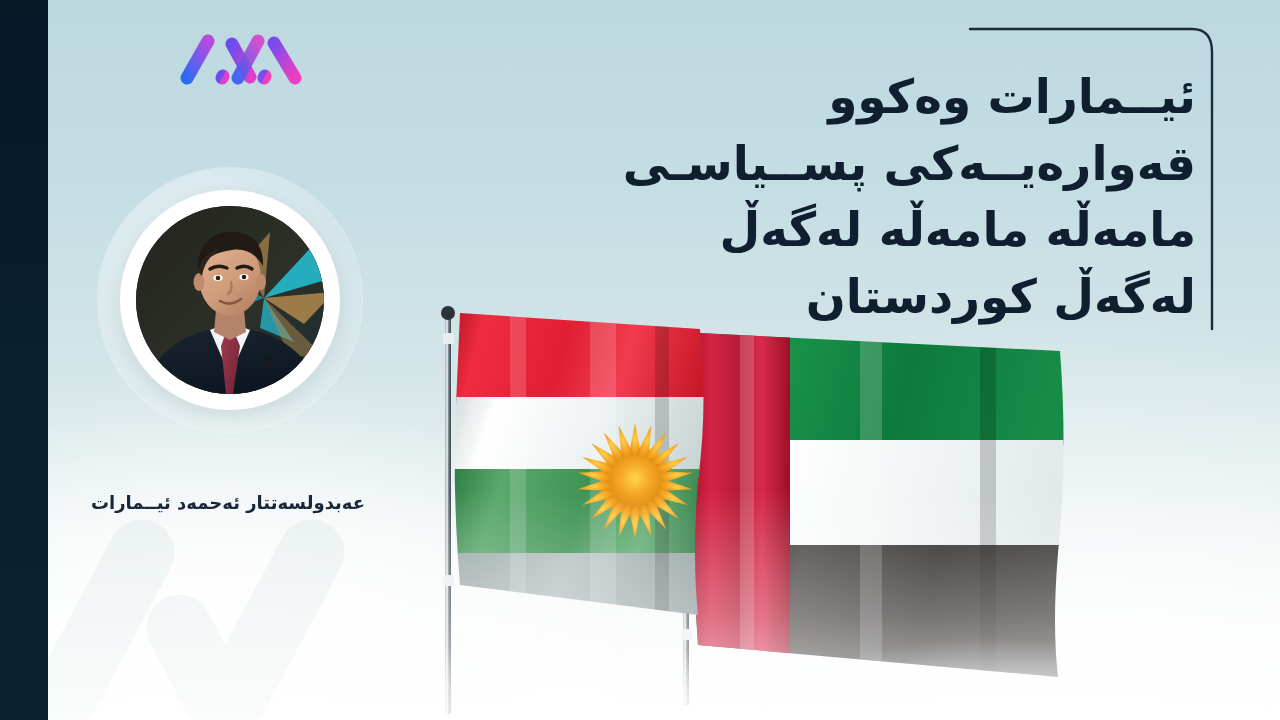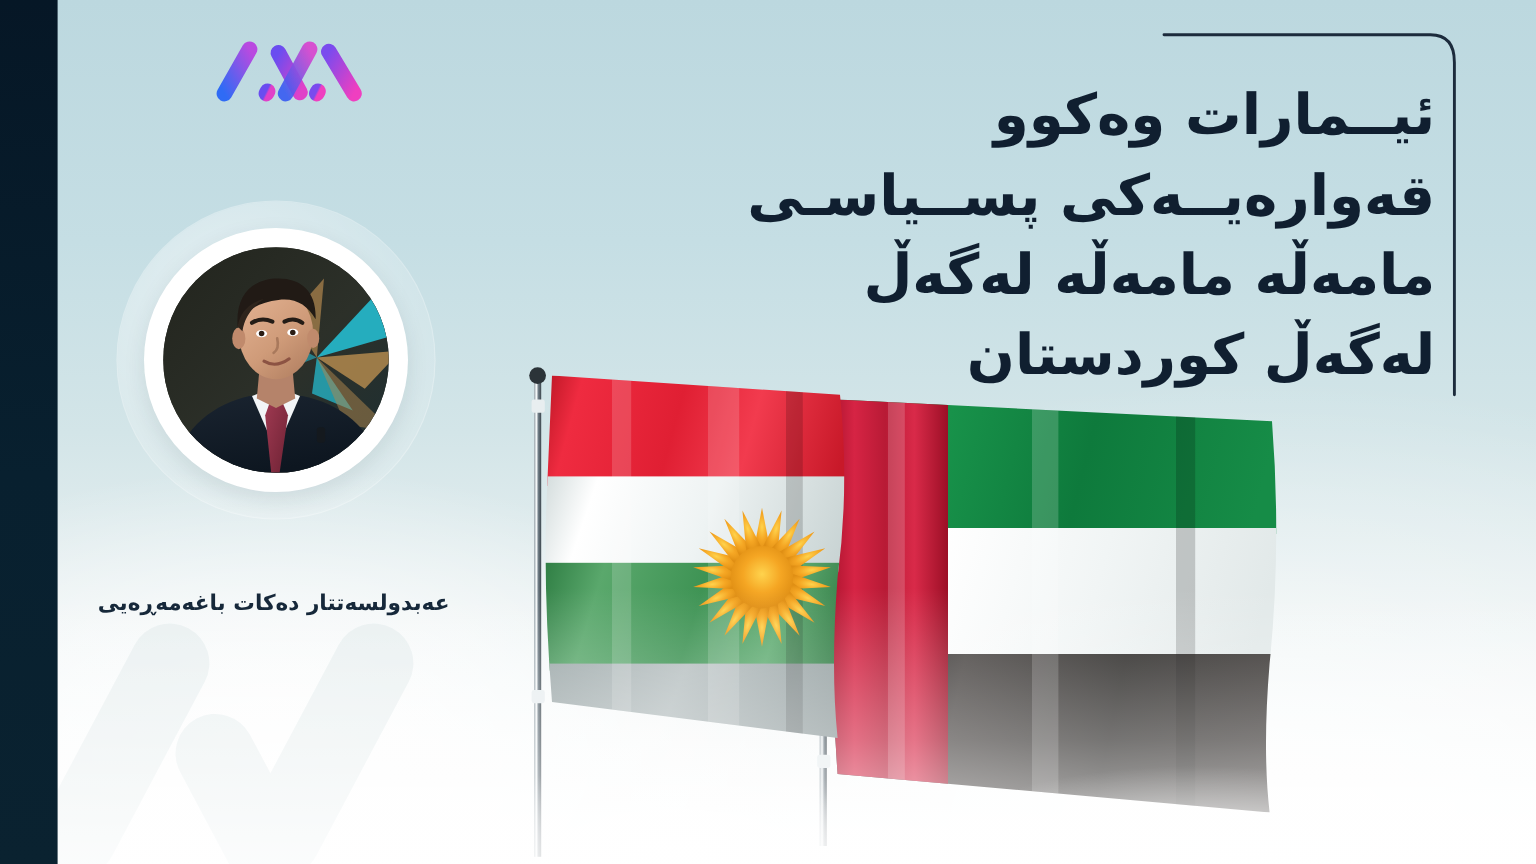--- a/index.html
+++ b/index.html
@@ -294,21 +294,21 @@
 
         <path d="M95,76 q2,9 -3,12" stroke="#a9795c" stroke-width="2.2" fill="none" stroke-linecap="round"></path>
 
         <path d="M84,95 q10,6 21,-2" stroke="#8c5343" stroke-width="2.6" fill="none" stroke-linecap="round"></path>
 
         <rect x="128" y="150" width="7" height="13" rx="2.5" fill="#14191e"></rect>
       </svg>
     </div>
   </div>
 
-  <div class="caption">عەبدولسەتتار دەکات باغەمەڕەیی</div>
+  <div class="caption">عەبدولسەتتار ئەحمەد ئیــمارات</div>
 
   <div class="logo">
     <svg width="140" height="56" viewBox="0 0 140 56">
       <defs>
         <linearGradient id="g1" x1="0" y1="1" x2="1" y2="0">
           <stop offset="0%" stop-color="#2f6bf5"></stop>
           <stop offset="100%" stop-color="#b94ae0"></stop>
         </linearGradient>
         <linearGradient id="g2" x1="0" y1="0" x2="1" y2="1">
           <stop offset="0%" stop-color="#6a4df0"></stop>

